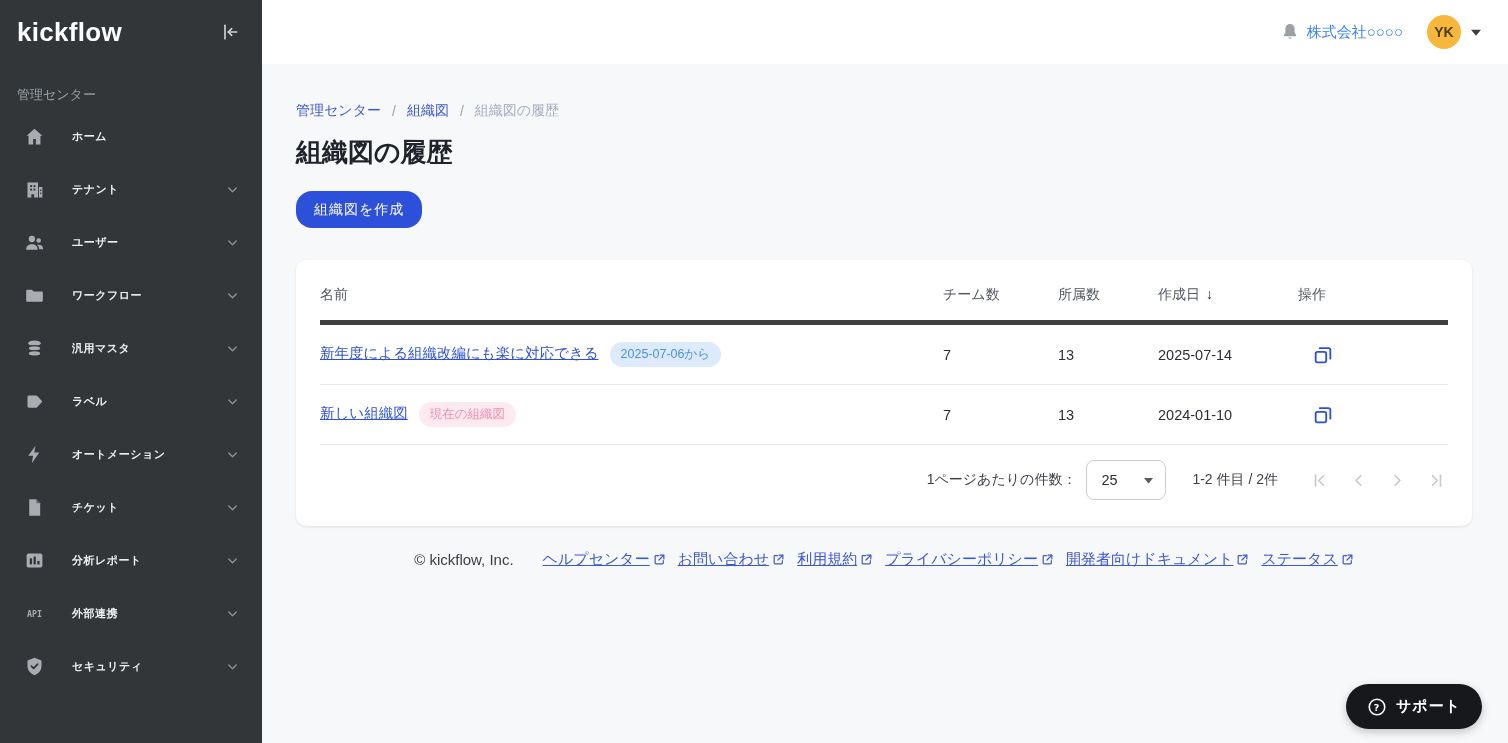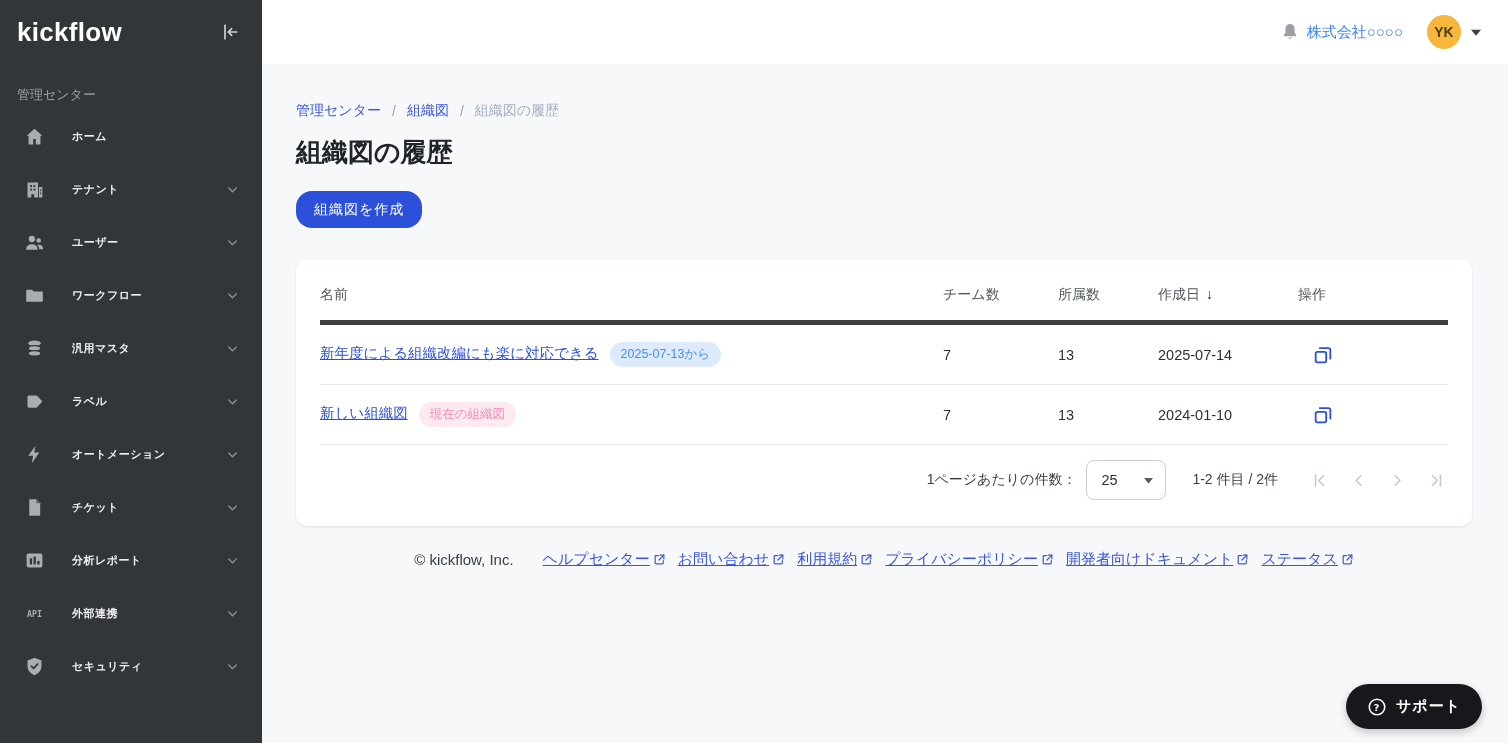--- a/index.html
+++ b/index.html
@@ -326,21 +326,21 @@
               <th>チーム数</th>
               <th>所属数</th>
               <th><span>作成日</span><span class="sort-arrow">↓</span></th>
               <th>操作</th>
             </tr>
           </thead>
           <tbody>
 
               <tr>
                 <td>
-                  <a class="row-link">新年度による組織改編にも楽に対応できる</a><span class="badge badge-blue">2025-07-13から</span>
+                  <a class="row-link">新年度による組織改編にも楽に対応できる</a><span class="badge badge-blue">2025-07-06から</span>
                 </td>
                 <td>7</td>
                 <td>13</td>
                 <td>2025-07-14</td>
                 <td>
                   <button class="copy-btn">
                     <svg viewBox="0 0 24 24" fill="none" stroke="currentColor" stroke-width="2" stroke-linecap="round" stroke-linejoin="round">
                       <rect x="4" y="8.5" width="11.5" height="11.5" rx="2"></rect>
                       <path d="M8.5 4.5H18a2 2 0 0 1 2 2V16"></path>
                     </svg>

